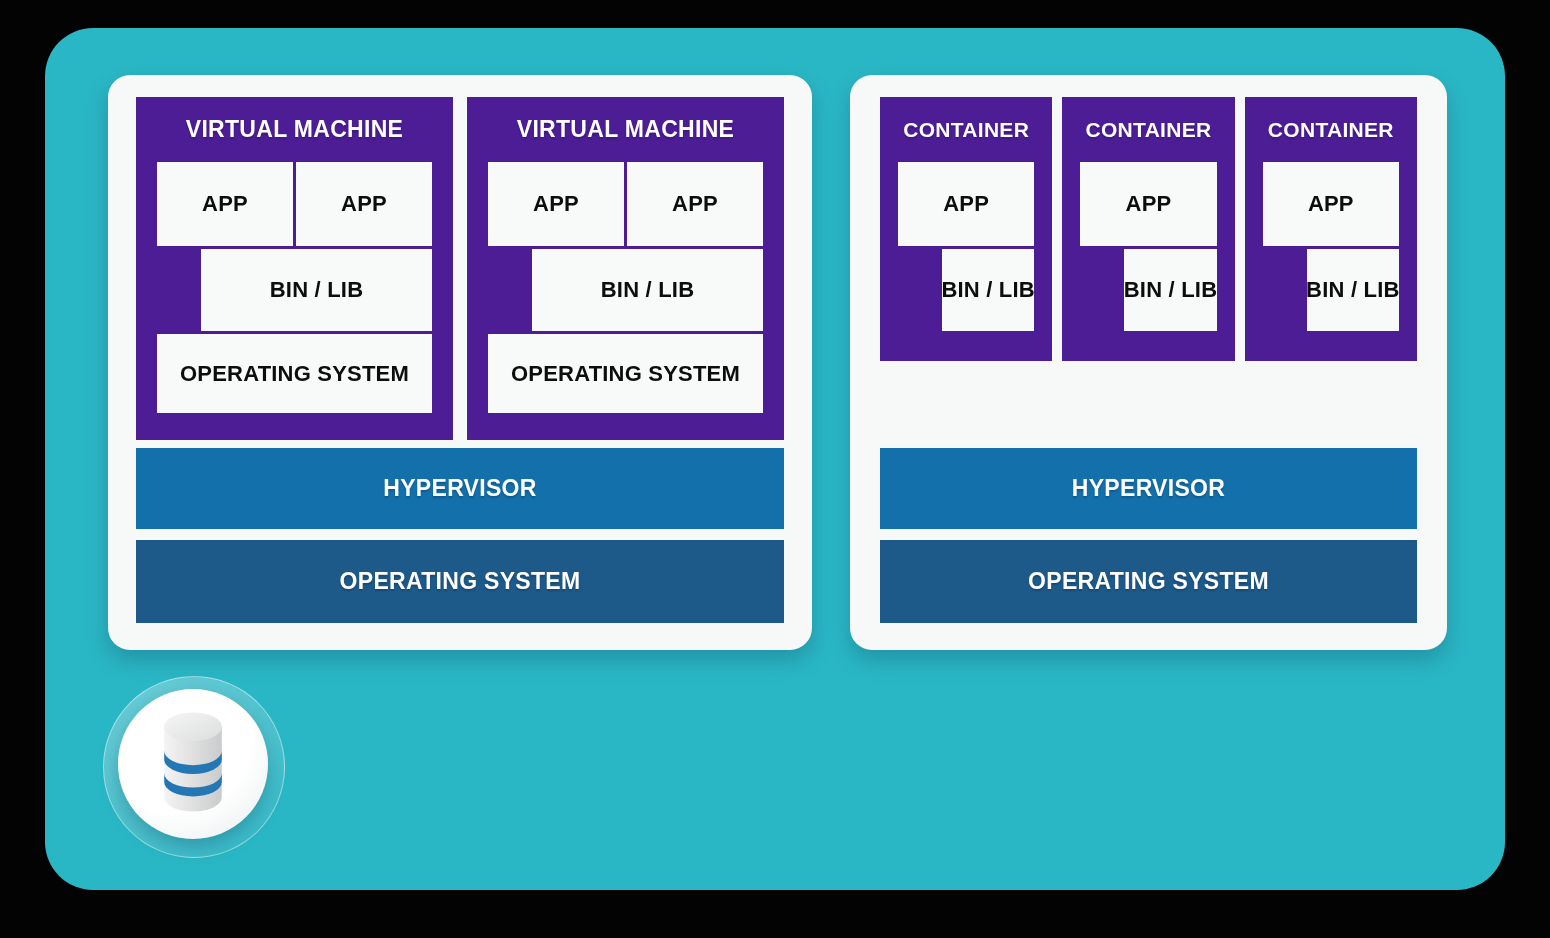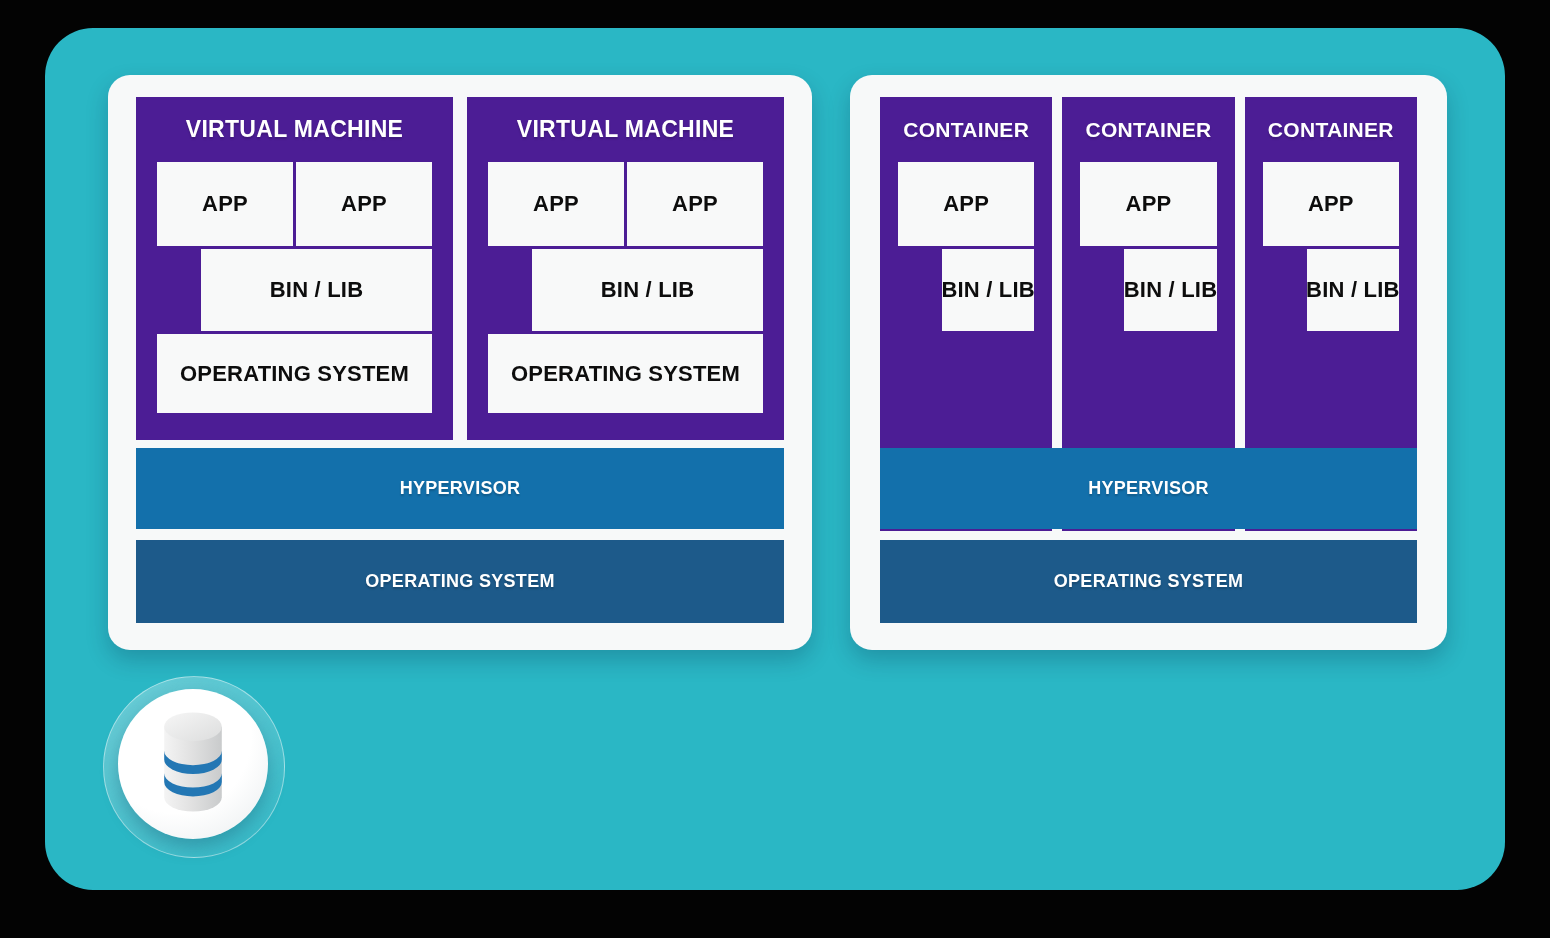--- a/index.html
+++ b/index.html
@@ -15,21 +15,21 @@
   .panel{
     position:absolute;top:47px;height:575px;
     background:#f7f9f9;border-radius:22px;
     box-shadow:0 10px 22px rgba(0,25,55,0.22);
   }
   .panel.vm{left:63px;width:704px;}
   .panel.ct{left:805px;width:597px;}
 
   .col-row{position:absolute;display:flex;}
   .vm-row{left:28px;top:22px;width:648px;height:343px;gap:14px;}
-  .ct-row{left:30px;top:22px;width:537px;height:434px;gap:10px;}
+  .ct-row{left:30px;top:22px;width:537px;height:264px;gap:10px;}
 
   .blue-col{
     flex:1;background:#4c1d95;display:flex;flex-direction:column;
     min-width:0;
   }
   .vm-col{padding:0 21px;}
   .ct-col{padding:0 18px;}
 
   .col-title{
     height:65px;display:flex;align-items:center;justify-content:center;
@@ -46,21 +46,21 @@
     color:#0d0d0d;font-weight:bold;font-size:22px;letter-spacing:0.2px;
     white-space:nowrap;
   }
   .app-pair .cell{flex:1;}
   .h84{height:84px;}
   .h82{height:82px;margin-left:44px;}
   .h79{height:79px;}
 
   .bar{
     position:absolute;display:flex;align-items:center;justify-content:center;
-    color:#fff;font-weight:bold;font-size:18px;letter-spacing:0.3px;
+    color:#fff;font-weight:bold;font-size:23px;letter-spacing:0.3px;
     text-shadow:0 2px 2px rgba(0,0,0,0.2);
   }
   .bar.hyper{top:373px;height:81px;background:#1370ab;}
   .bar.osbar{top:465px;height:83px;background:#1d5a8a;}
   .panel.vm .bar{left:28px;width:648px;}
   .panel.ct .bar{left:30px;width:537px;}
 
   .badge-outer{
     position:absolute;left:58px;top:648px;width:180px;height:180px;border-radius:50%;
     background:linear-gradient(145deg, rgba(255,255,255,0.32), rgba(255,255,255,0.04));

